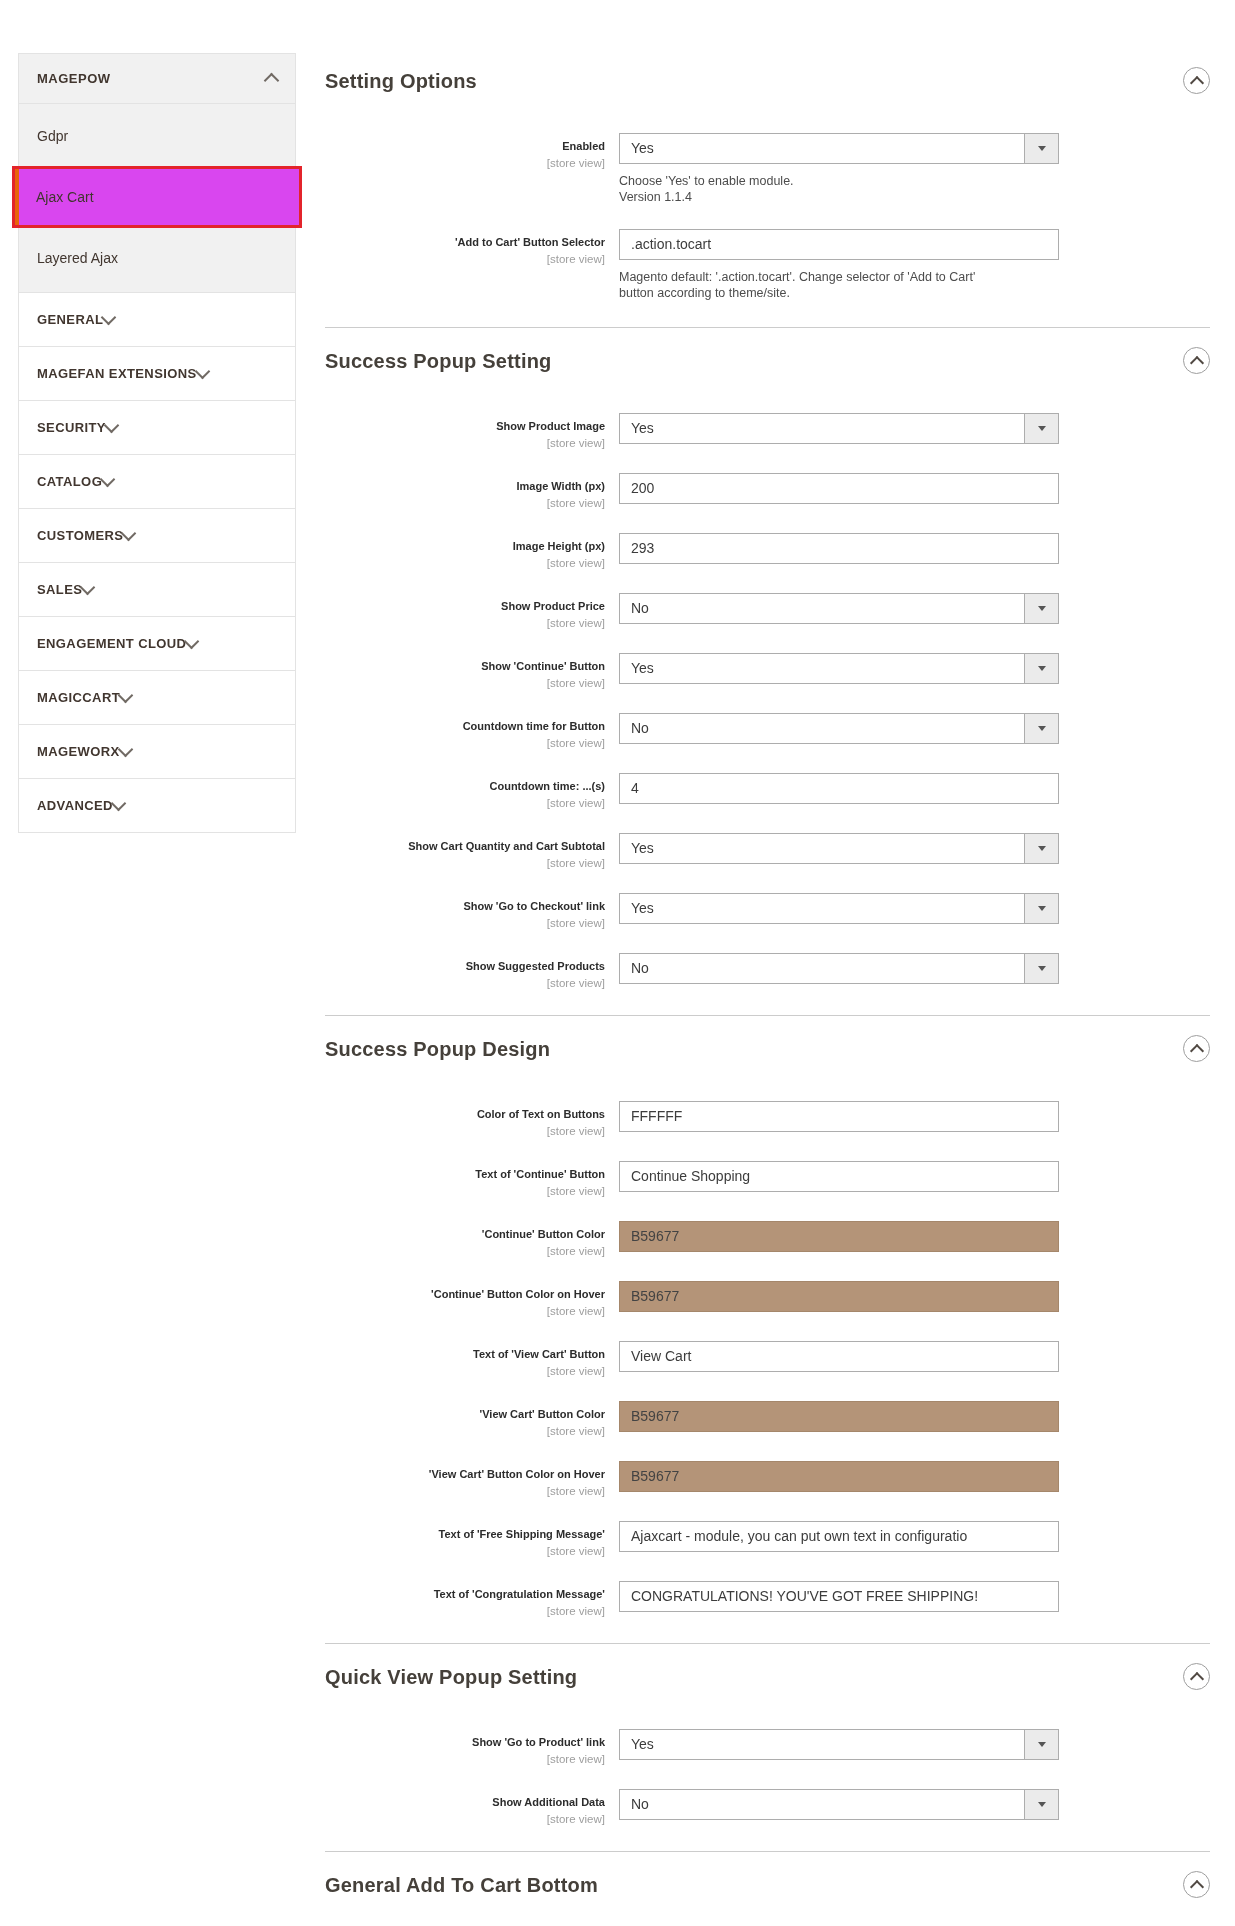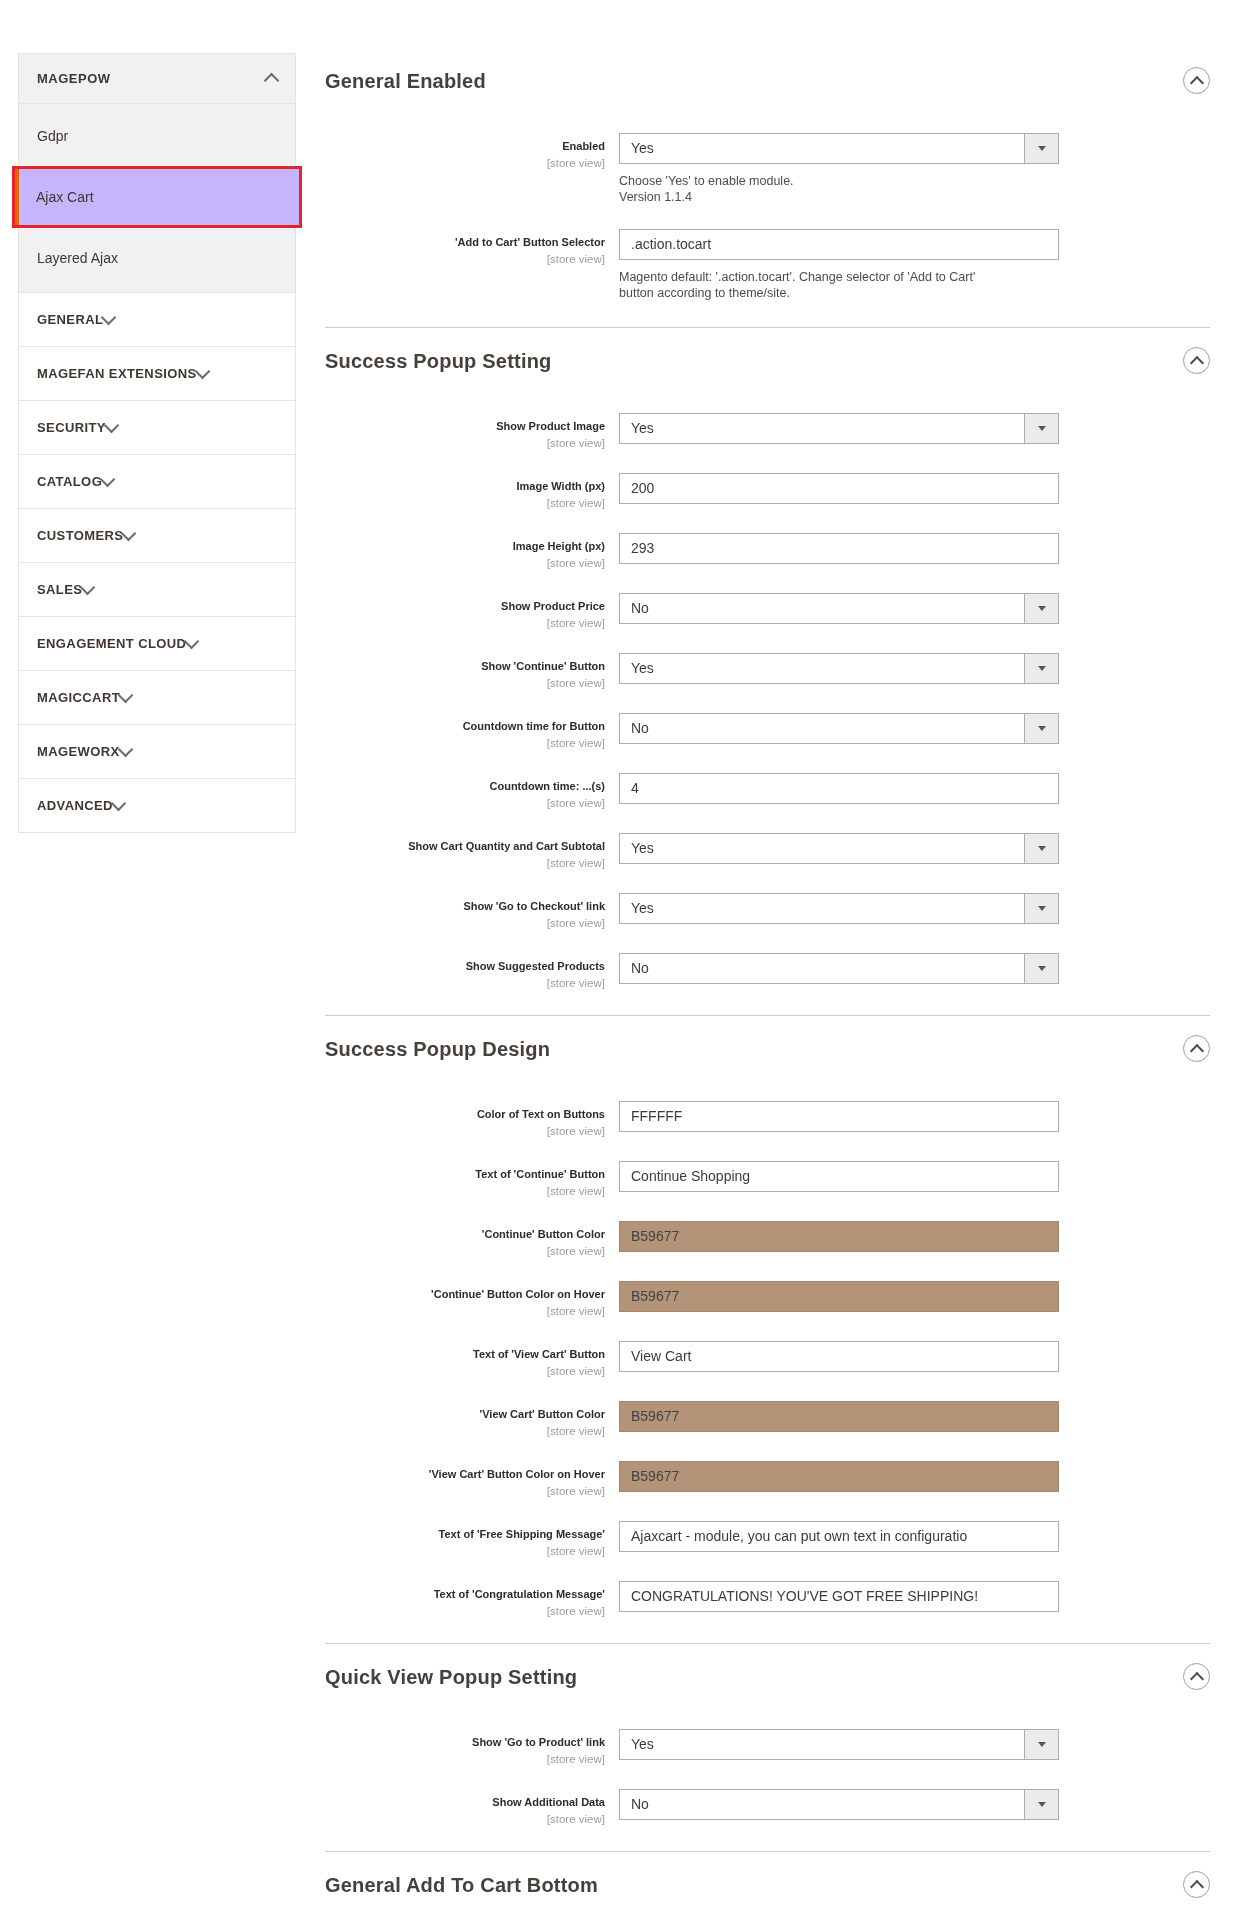--- a/index.html
+++ b/index.html
@@ -10,21 +10,21 @@
   }
   
   .sidebar{position:absolute;left:18px;top:53px;width:278px;border:1px solid #e3e3e3;background:#fff;box-sizing:border-box;}
   .nav-group{background:#f1f1f1;padding-bottom:10px;}
   .nav-group-header{height:49px;display:flex;align-items:center;justify-content:space-between;
     padding:0 18px;border-bottom:1px solid #e3e3e3;font-weight:bold;font-size:13px;
     letter-spacing:.5px;color:#41362f;cursor:pointer;}
   .nav-item{height:48px;display:flex;align-items:center;padding:0 18px;font-size:14px;color:#41362f;cursor:pointer;}
   .nav-item.first{margin-top:8px;}
   .active-wrap{position:relative;margin:6px -7px 6px -7px;border:3px solid #e3242b;background:#fff;}
-  .nav-item.active{height:56px;background:#c4b5fd;border-left:4px solid #e8640a;padding-left:17px;margin:0;}
+  .nav-item.active{height:56px;background:#d946ef;border-left:4px solid #e8640a;padding-left:17px;margin:0;}
   .nav-section{height:53px;display:flex;align-items:center;
     padding:0 18px;border-top:1px solid #e3e3e3;background:#fff;font-weight:bold;font-size:13px;
     color:#41362f;letter-spacing:.4px;cursor:pointer;}
   .chev{width:9px;height:9px;border-right:2px solid #716a64;border-bottom:2px solid #716a64;
     transform:rotate(45deg);margin-top:-4px;flex:none;}
   .chev.up{transform:rotate(-135deg);margin-top:4px;}
   
   .content{position:absolute;left:325px;top:0;width:885px;padding-top:70px;}
   .section-head{display:flex;align-items:flex-start;justify-content:space-between;height:23px;margin-bottom:40px;}
   .section-title{font-size:20px;font-weight:bold;color:#45403a;letter-spacing:.2px;line-height:23px;}
@@ -108,21 +108,21 @@
         <span class="chev"></span>
       </div>
       <div class="nav-section">
         <span>ADVANCED</span>
         <span class="chev"></span>
       </div>
     </aside>
   <main class="content" id="content">
       <section class="section">
         <div class="section-head">
-          <h2 class="section-title" style="margin: 0px;">General Enabled</h2>
+          <h2 class="section-title" style="margin: 0px;">Setting Options</h2>
           <div class="collapse">
             <span class="cchev"></span>
           </div>
         </div>
         <div class="row">
           <div class="label-col">
             <div class="flabel">Enabled</div>
             <div class="scope">[store view]</div>
           </div>
           <div class="field-col">

